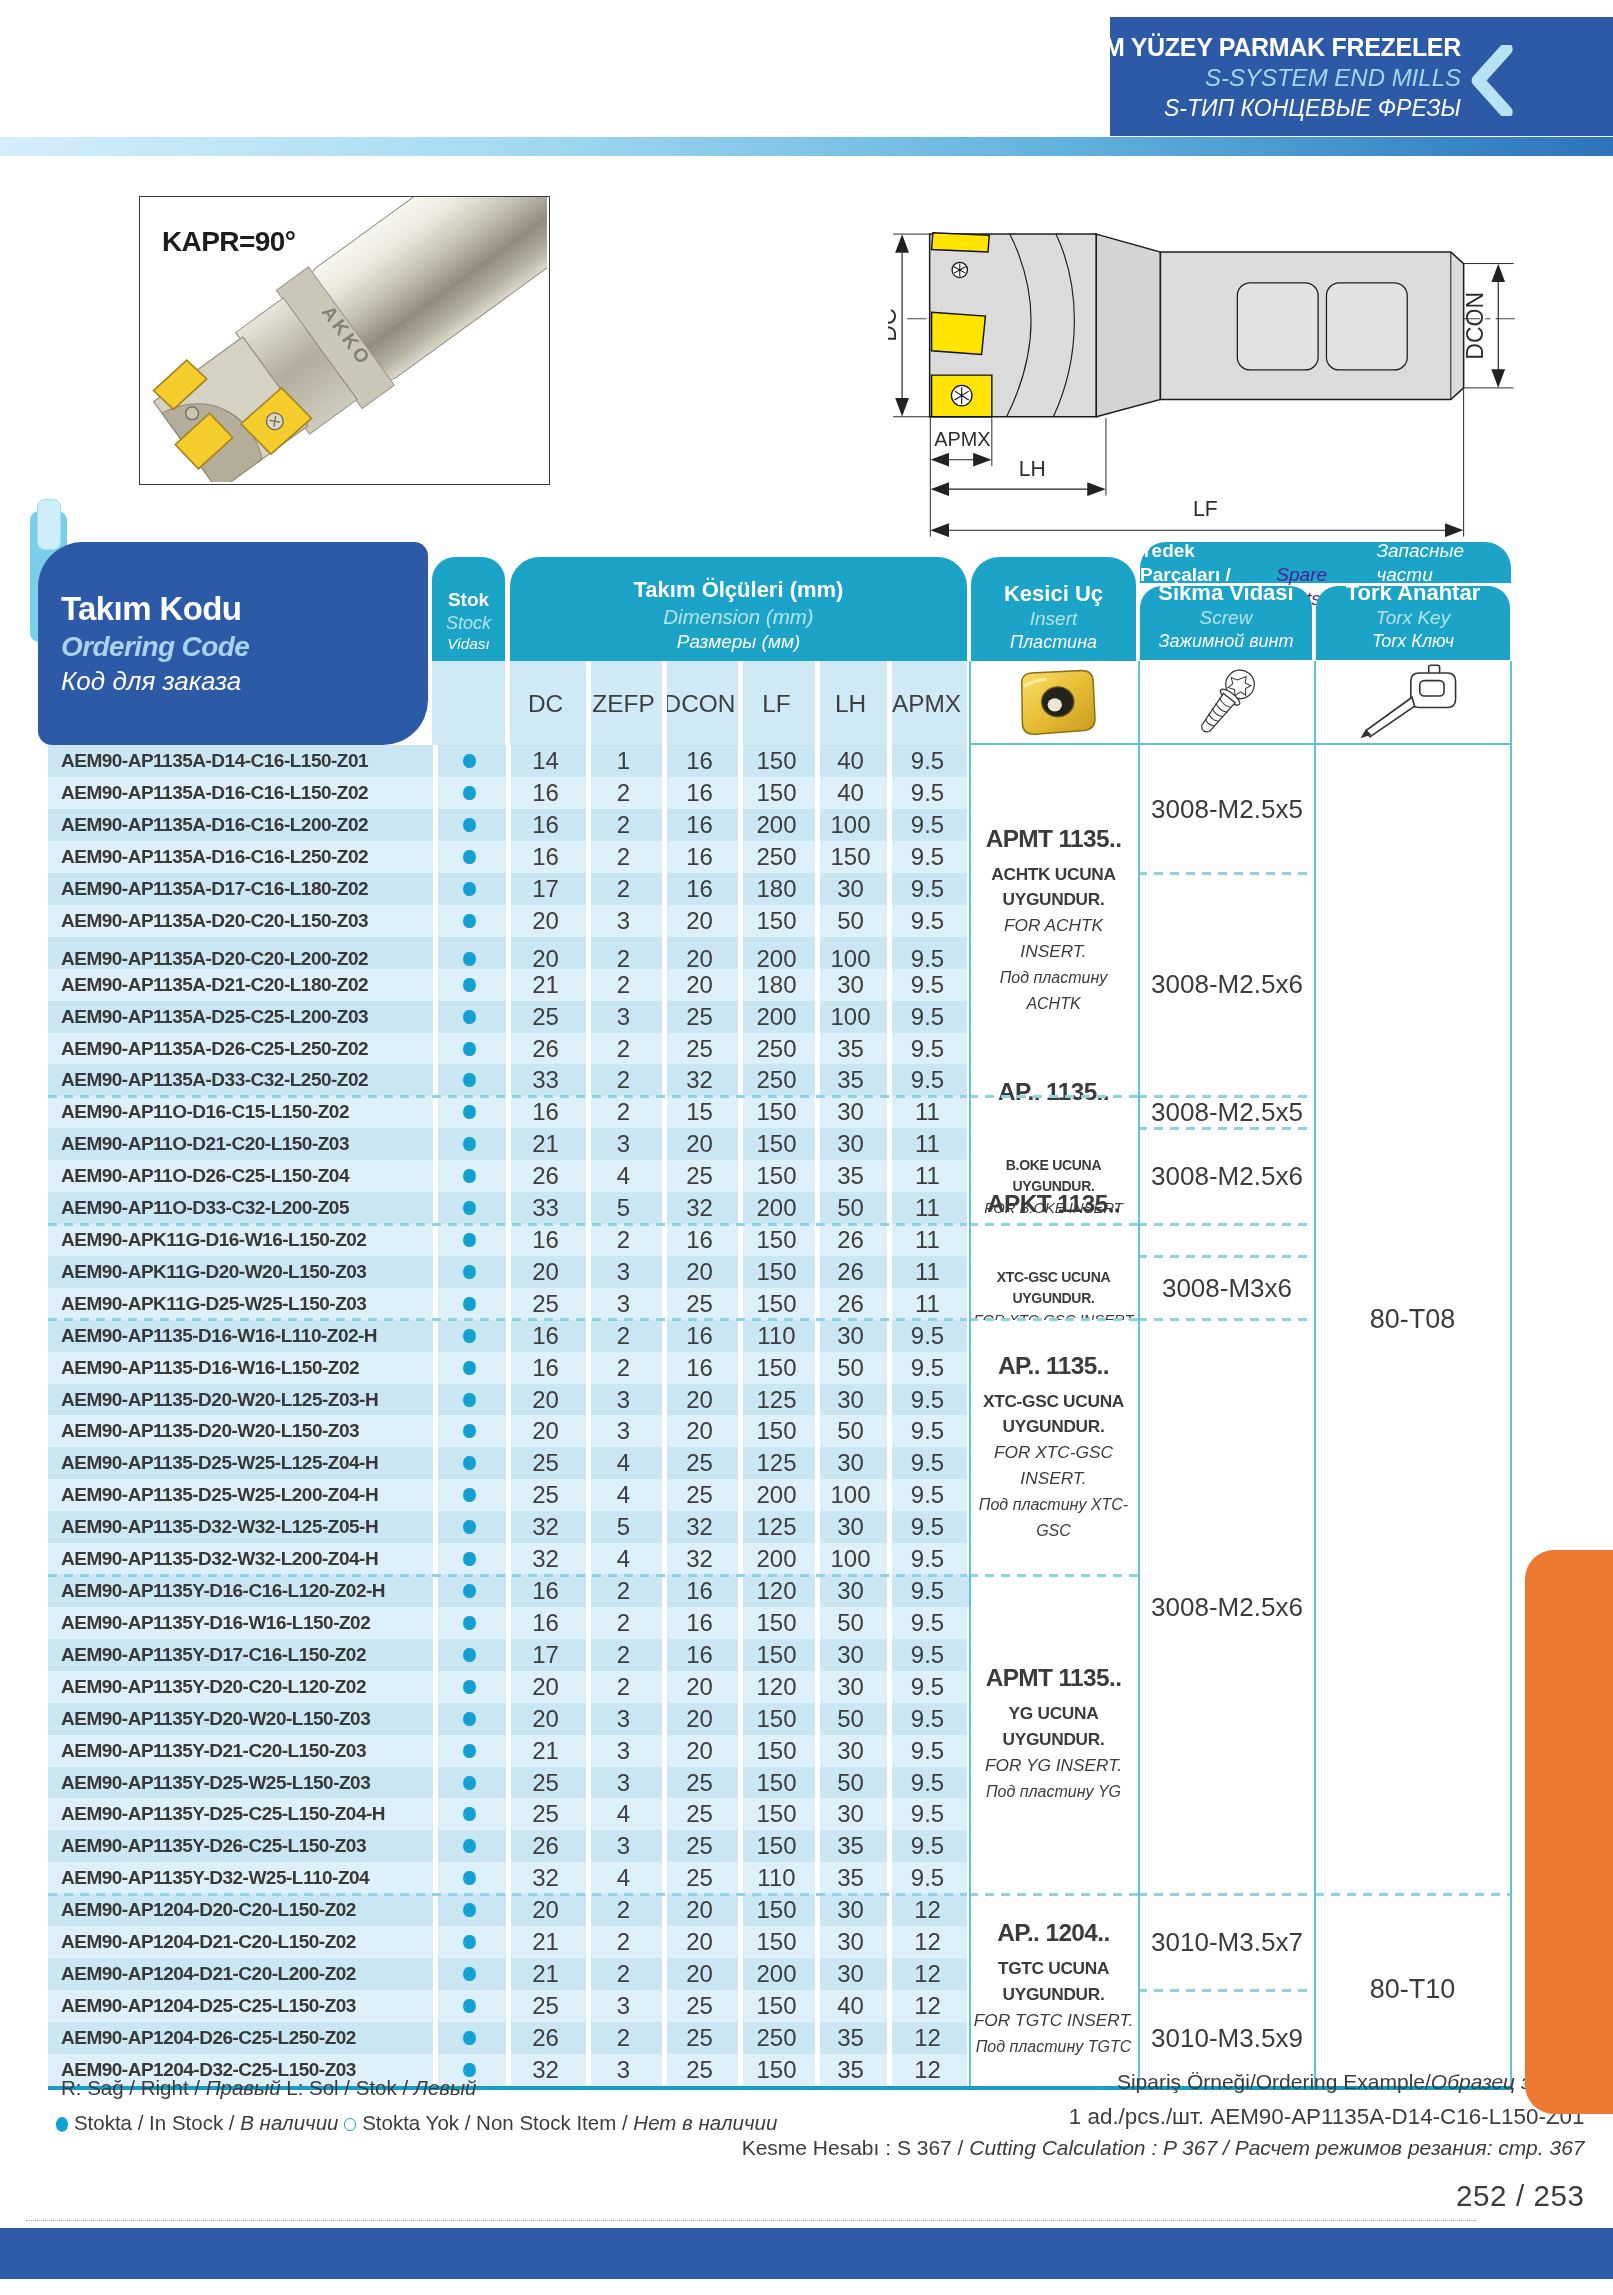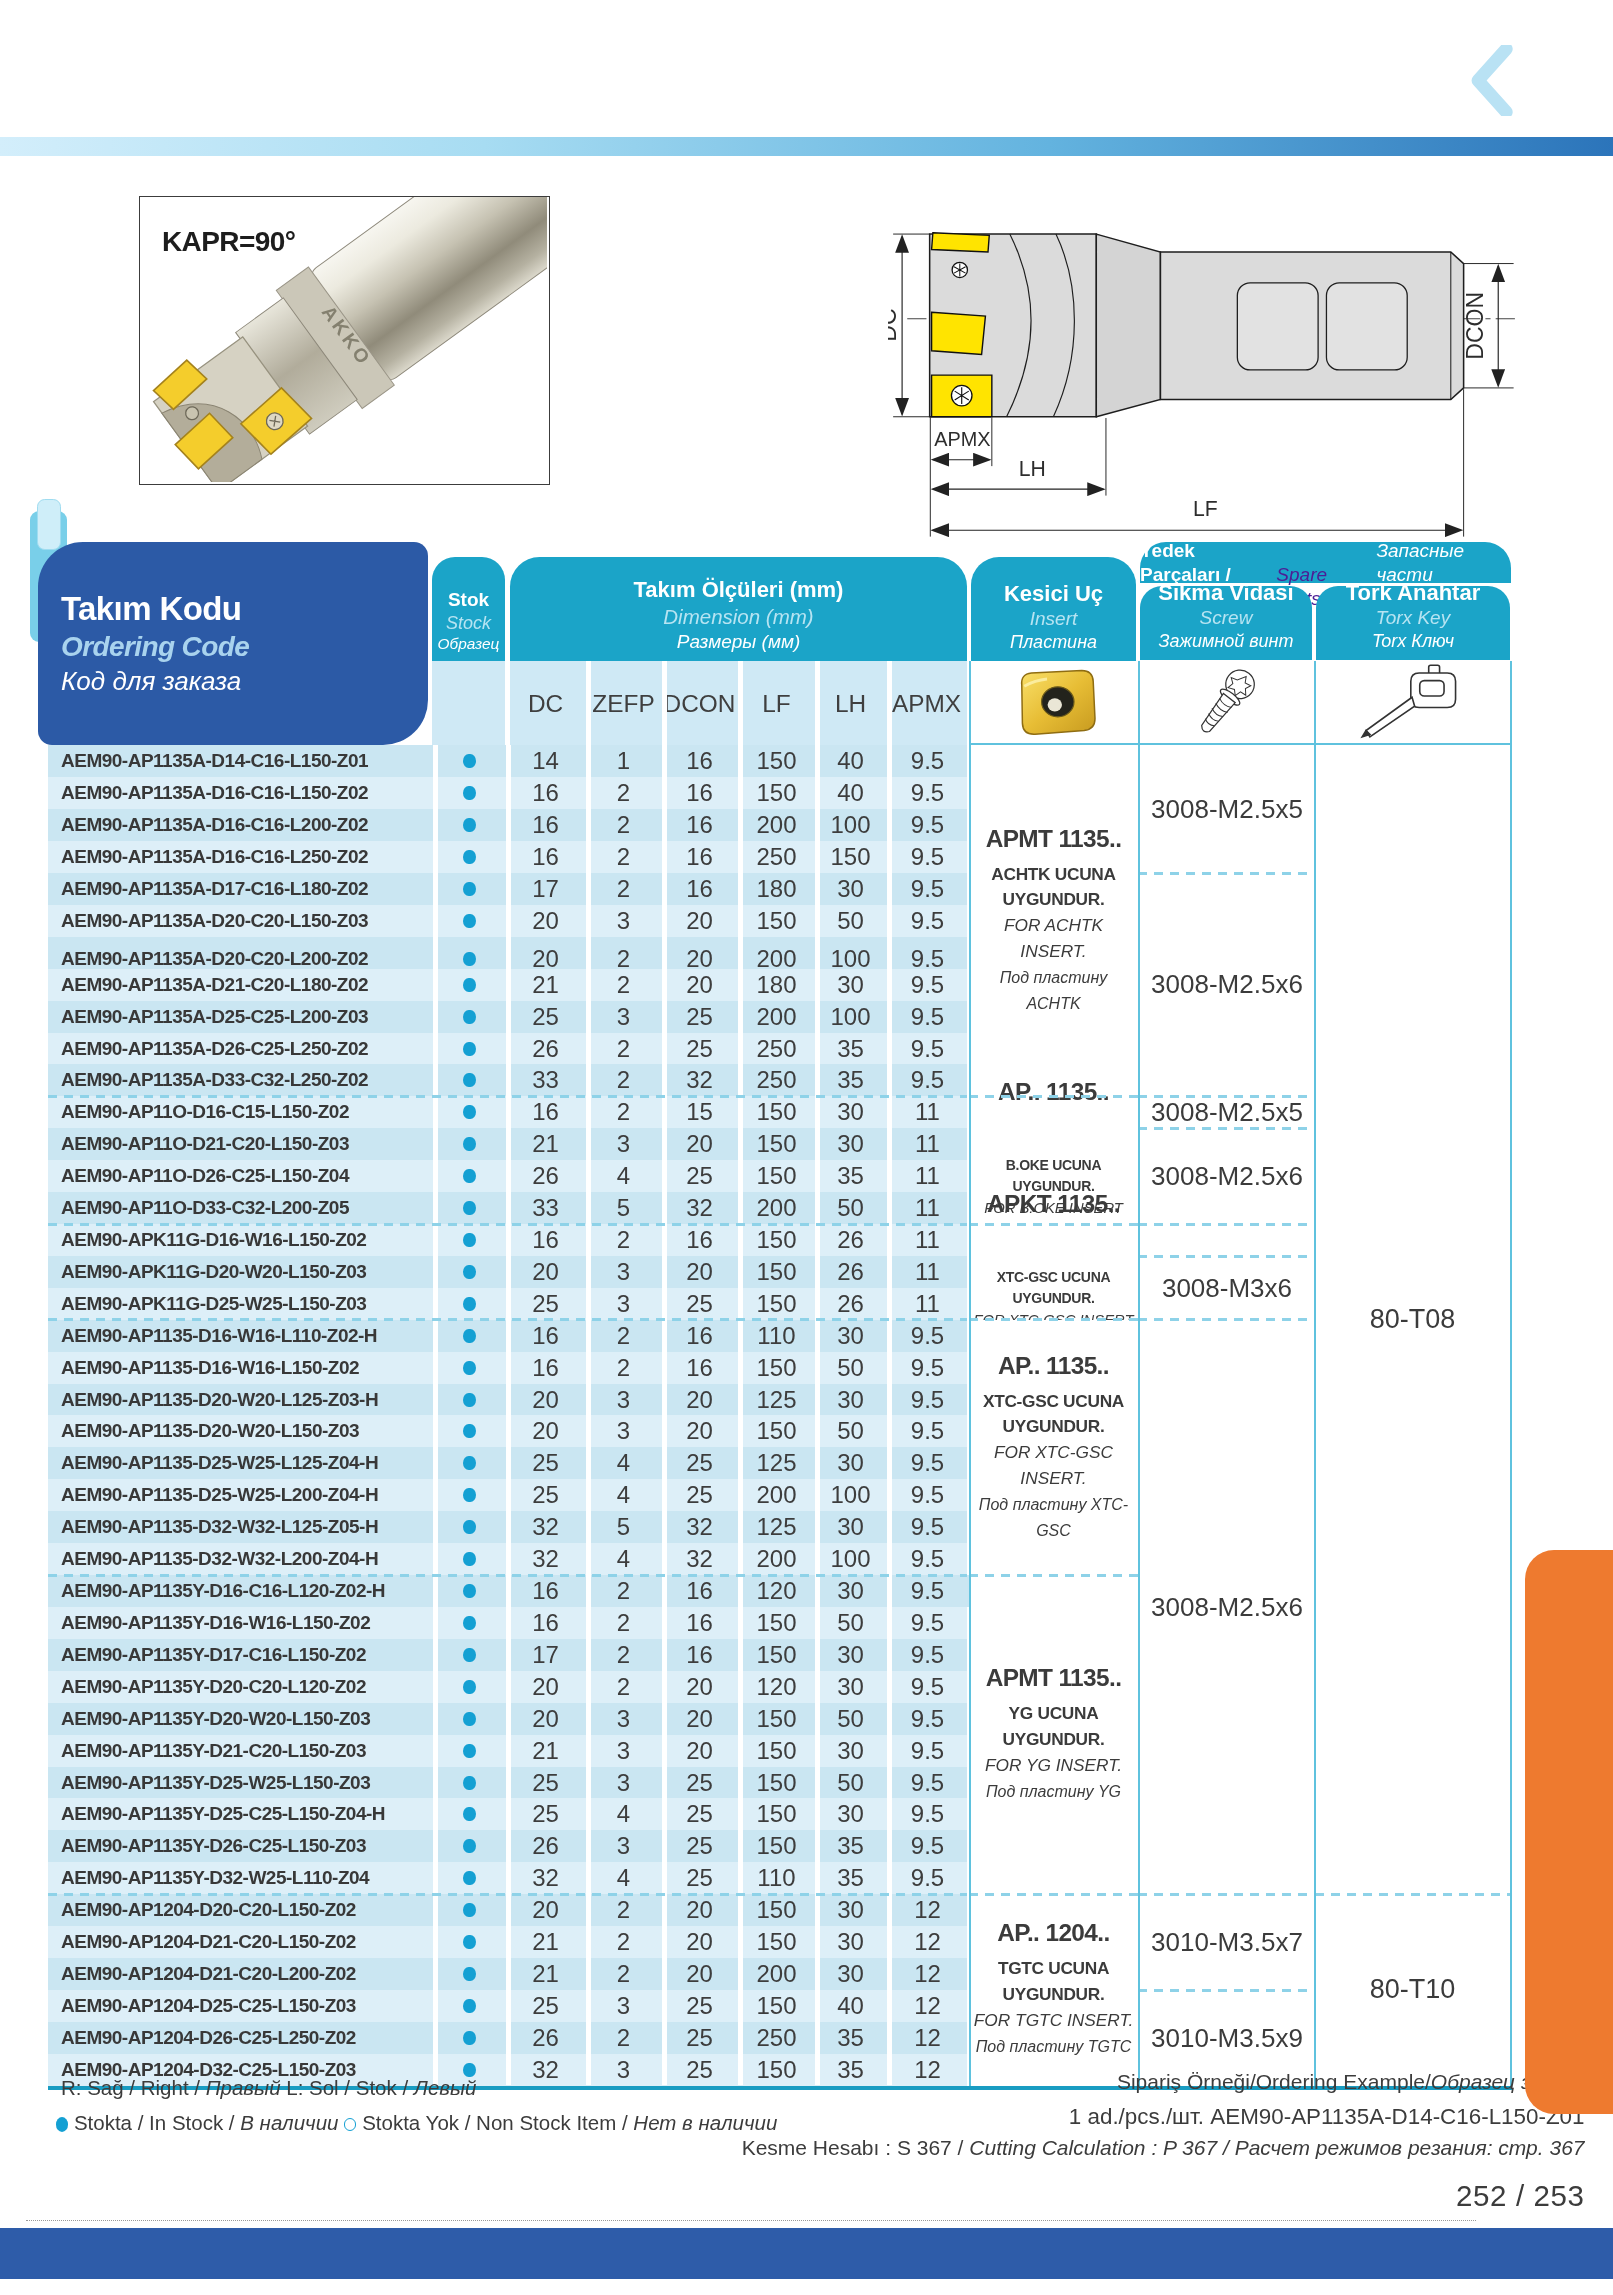--- a/index.html
+++ b/index.html
@@ -74,20 +74,25 @@
   .orange-tab{left:1525px;top:1550px;width:89px;height:564px;background:#ee7a2f;border-radius:29px 0 0 29px;}
   .bookmark{left:29.5px;top:511px;width:37px;height:131px;background:#79cfe9;border-radius:9px;}
   .bookmark-pill{left:37px;top:499px;width:22px;height:49px;background:#cfeef9;border-radius:7.7px;border:1.3px solid #9fdcf0;}
   svg text{font-family:"Liberation Sans","DejaVu Sans",sans-serif;}
 </style>
 </head>
 <body>
 
 <div class="page">
 
+  <div class="abs hdr-box">
+    <div class="hdr-l1">S-SİSTEM YÜZEY PARMAK FREZELER</div>
+    <div class="hdr-l2">S-SYSTEM END MILLS</div>
+    <div class="hdr-l3">S-ТИП КОНЦЕВЫЕ ФРЕЗЫ</div>
+  </div>
   <svg class="abs" style="left:1469px;top:45px" width="45" height="71" viewBox="0 0 70 110">
     <polyline points="58,6 14,55 58,104" fill="none" stroke="#b9e2f4" stroke-width="20" stroke-linecap="round" stroke-linejoin="round"></polyline>
   </svg>
   <div class="abs grad-bar"></div>
 
   <div class="abs photo-box">
     <svg width="407" height="285" viewBox="0 0 635 444">
       <defs>
         <linearGradient id="met" x1="0" y1="0" x2="0" y2="1">
           <stop offset="0" stop-color="#f7f6f0"></stop>
@@ -168,21 +173,21 @@
 
   <div class="abs code-box">
     <div class="cb-l1">Takım Kodu</div>
     <div class="cb-l2">Ordering Code</div>
     <div class="cb-l3">Код для заказа</div>
   </div>
 
   <div class="abs teal" style="left:432px;top:557px;width:73px;height:104px;border-radius:23px 23px 0 0;">
     <div class="th-l1" style="font-size:19px">Stok</div>
     <div class="th-l2" style="font-size:18px">Stock</div>
-    <div class="th-l3" style="font-size:15.4px">Образец</div>
+    <div class="th-l3" style="font-size:15.4px">Vidası</div>
   </div>
 
   <div class="abs teal" style="left:510px;top:557px;width:457px;height:104px;border-radius:29.5px 29.5px 0 0;">
     <div class="th-l1" style="font-size:22px">Takım Ölçüleri (mm)</div>
     <div class="th-l2" style="font-size:20.5px">Dimension (mm)</div>
     <div class="th-l3" style="font-size:19px">Размеры (мм)</div>
   </div>
 
   <div class="abs teal" style="left:971px;top:557px;width:165px;height:104px;border-radius:28px 28px 0 0;">
     <div class="th-l1" style="font-size:22px">Kesici Uç</div>

